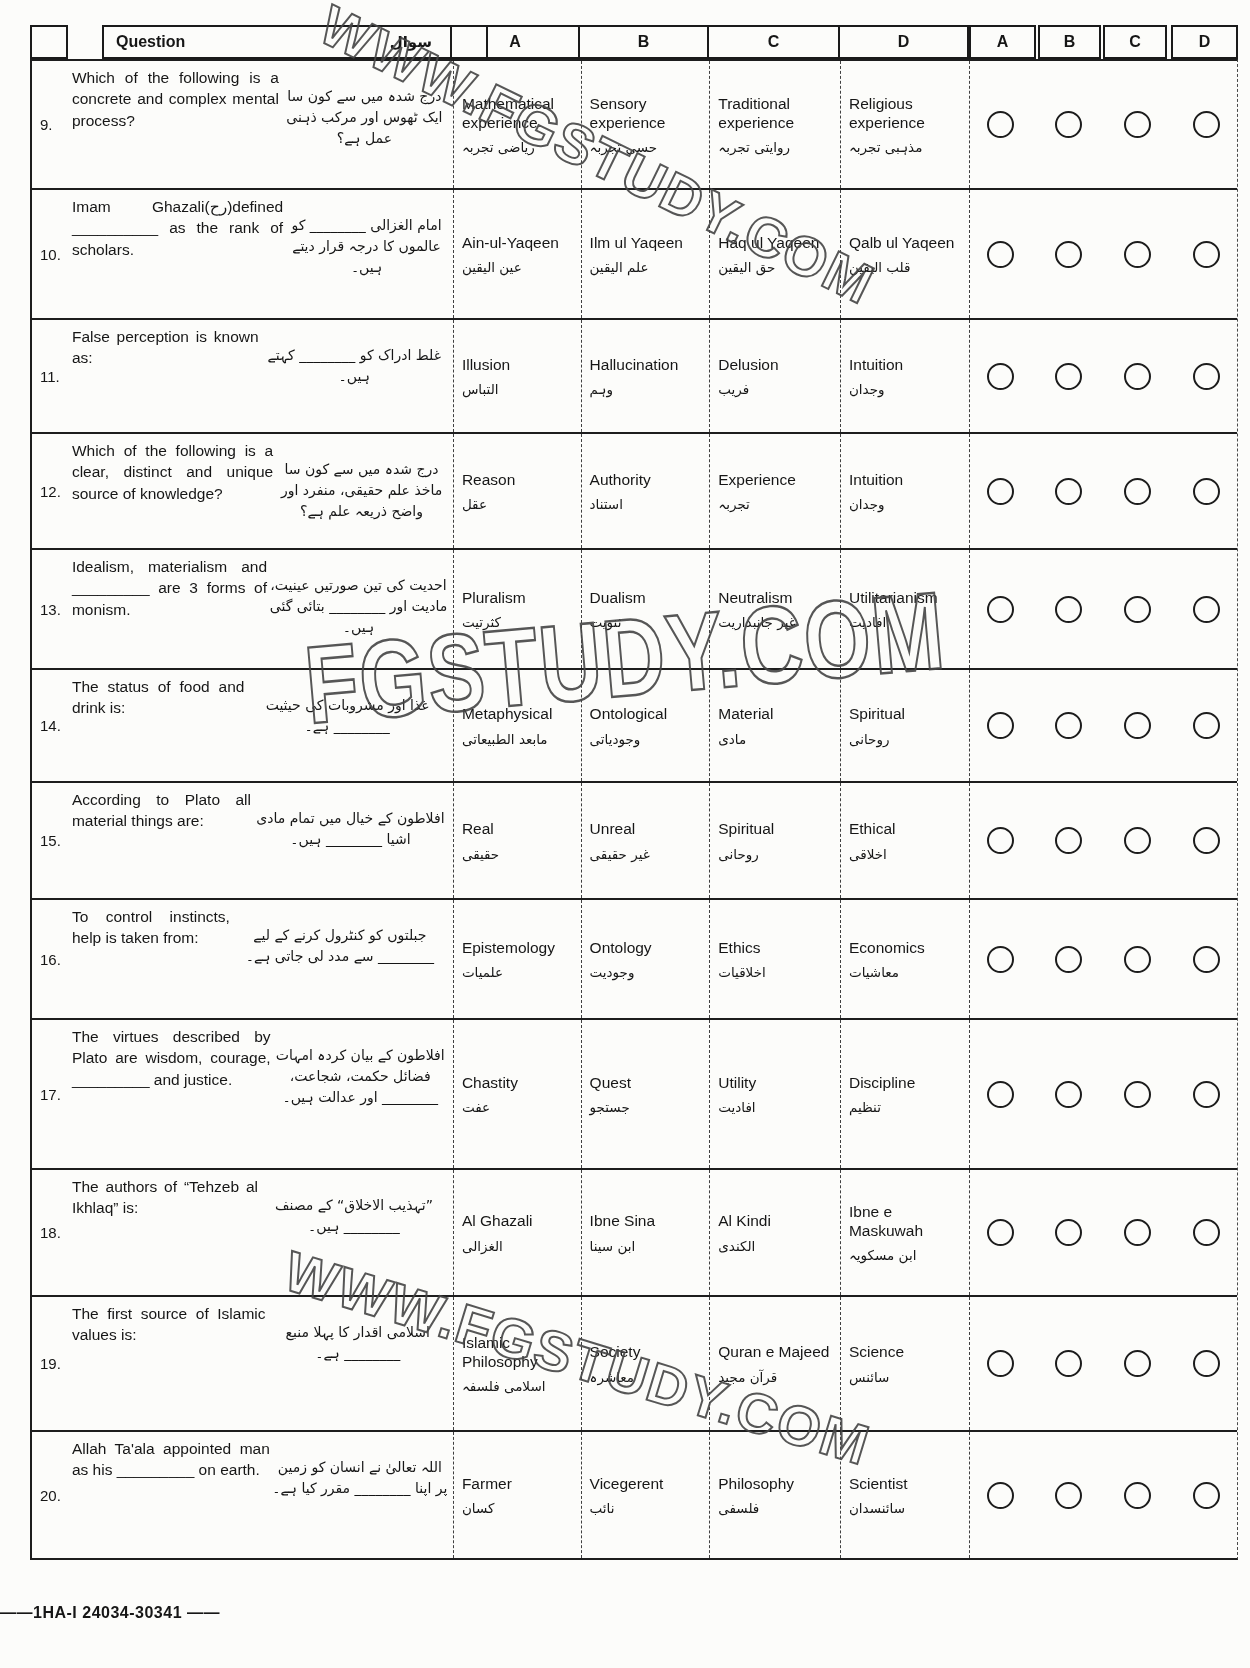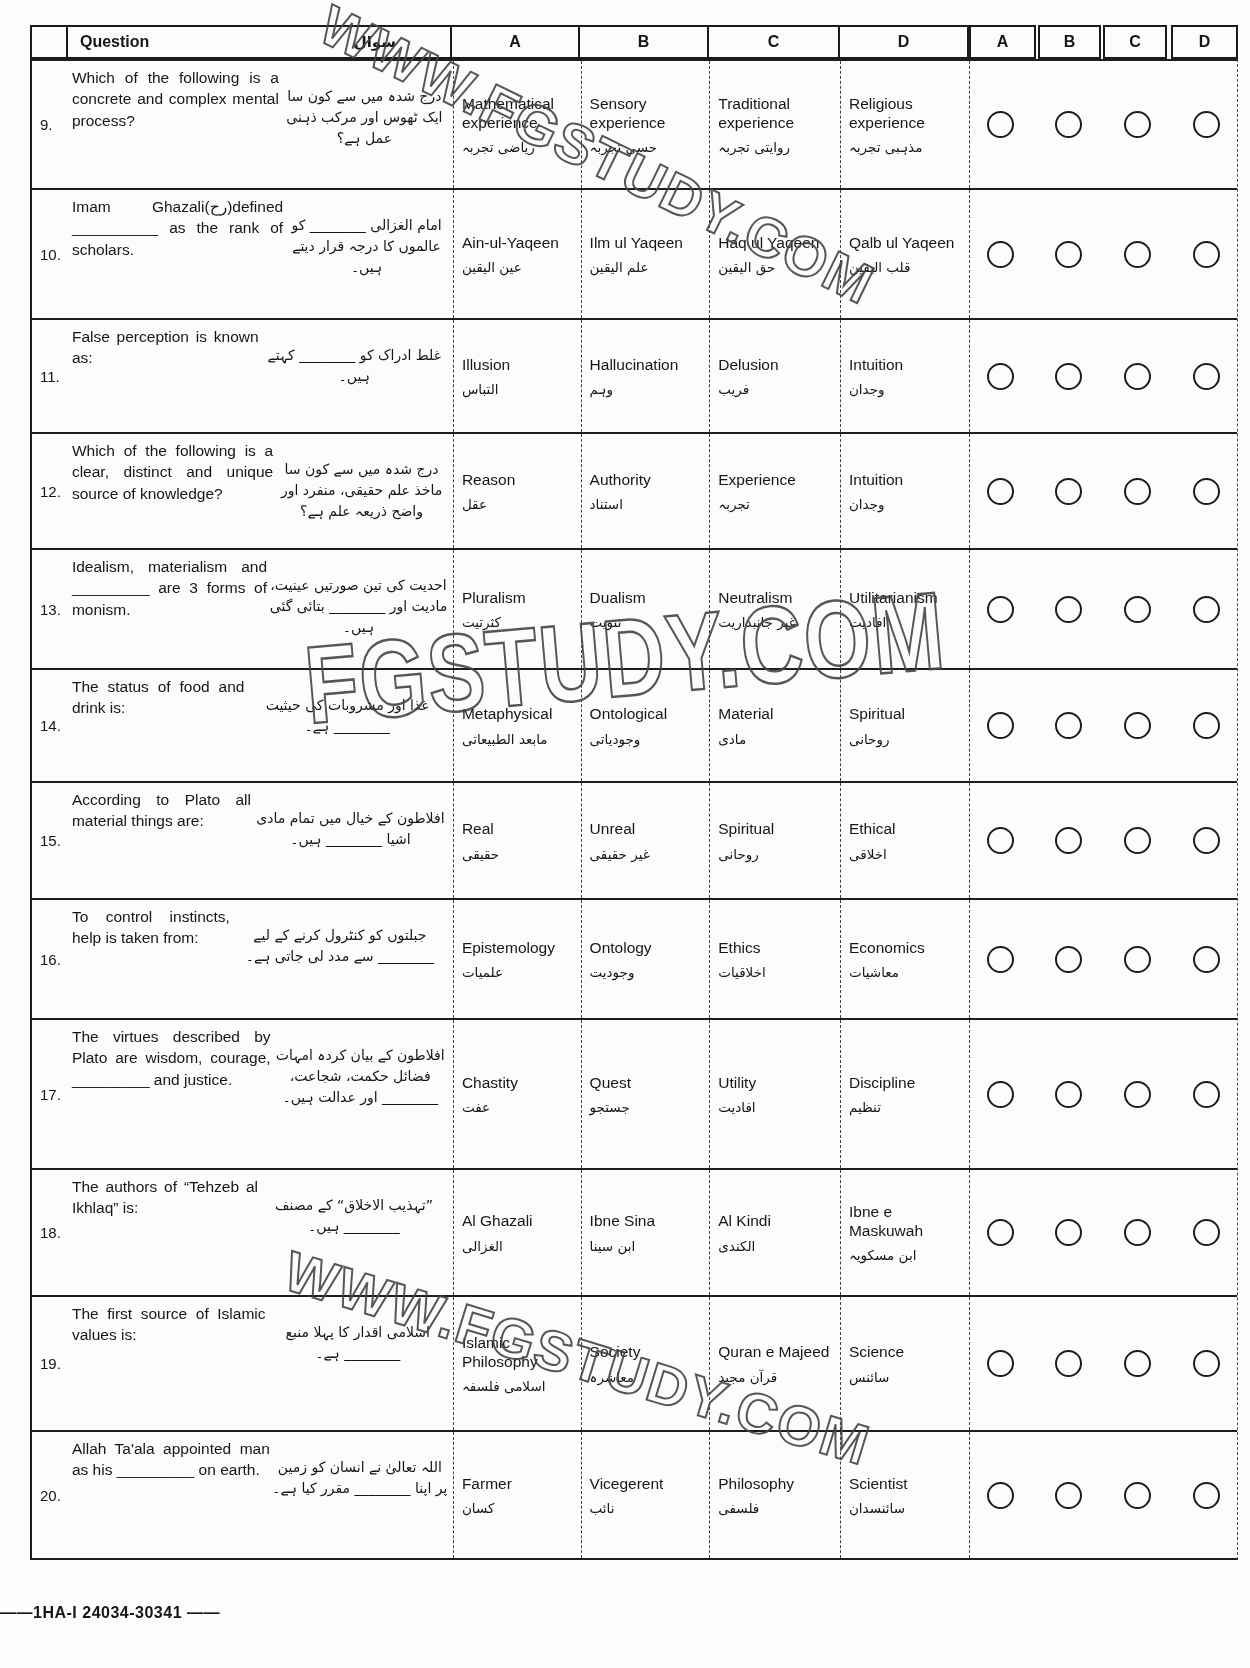--- a/index.html
+++ b/index.html
@@ -7,21 +7,21 @@
     position:relative;width:1250px;height:1668px;background:#fcfcfa;
     font-family:"Liberation Sans",sans-serif;color:#161616;overflow:hidden;
     margin:0 auto;
   }
   
   .hbox{
     position:absolute;top:25px;height:34px;border:2px solid #1a1a1a;
     box-sizing:border-box;display:flex;align-items:center;justify-content:center;
     font-weight:bold;font-size:16px;background:transparent;z-index:2;
   }
-  #h-q{justify-content:space-between;padding:0 54px 0 12px;}
+  #h-q{justify-content:space-between;padding:0 54px 0 12px;margin-left:36px;}
   #h-q .ur{font-family:"DejaVu Sans",sans-serif;font-weight:bold;font-size:15px;}
   
   #body{
     position:absolute;left:30px;top:59px;width:1208px;box-sizing:border-box;
     border-left:2px solid #1d1d1d;border-right:1px dashed #4a4a4a;
     border-top:2px solid #1d1d1d;border-bottom:2px solid #1d1d1d;z-index:1;
   }
   .row{display:flex;box-sizing:border-box;}
   .row + .row{border-top:2px solid #1d1d1d;}
   .cell{box-sizing:border-box;}

